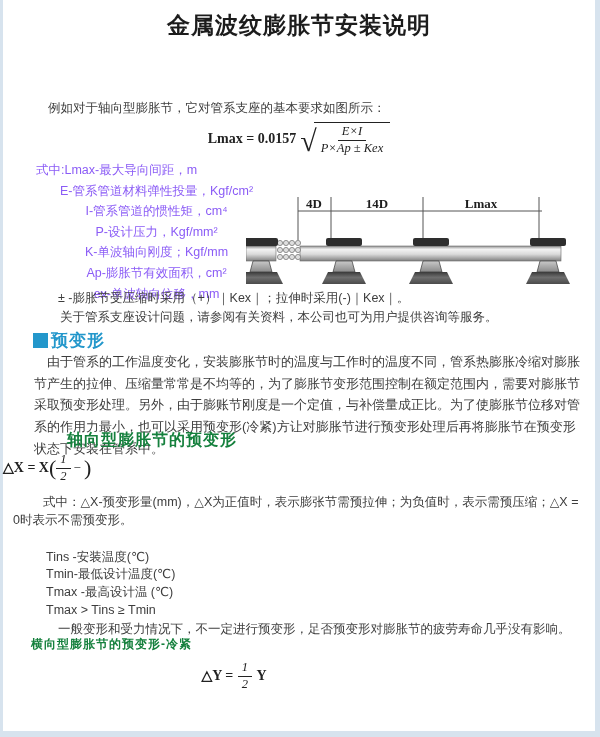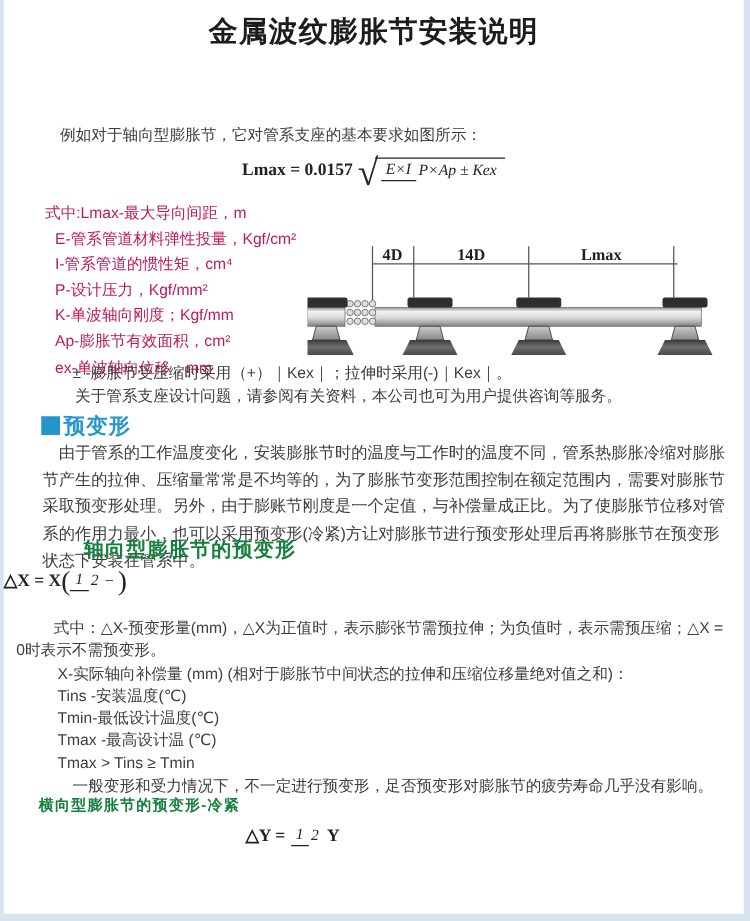--- a/index.html
+++ b/index.html
@@ -27,27 +27,27 @@
     display:inline-block;width:15px;height:15px;background:#2397cb;
     vertical-align:-2px;margin-right:3px;
   }
   .para1{top:57px;left:10px;right:8px;text-indent:46px;}
   .para2{top:98px;left:10px;right:8px;text-indent:35px;}
   .formula1{top:122px;left:0;right:0;text-align:center;color:#222;}
   .f-serif{font-family:"Liberation Serif","DejaVu Serif",serif;}
   .f-lhs{font-weight:bold;font-size:14px;font-family:"Liberation Serif",serif;}
   .sqrt-sign{font-size:30px;font-weight:normal;vertical-align:-8px;margin-left:4px;margin-right:-3px;color:#222;}
   .radicand{display:inline-block;border-top:1.5px solid #222;padding:1px 5px 0 5px;vertical-align:middle;}
-  .frac{display:inline-flex;flex-direction:row;align-items:center;vertical-align:middle;
+  .frac{display:inline-flex;flex-direction:column;align-items:center;vertical-align:middle;
         font-family:"Liberation Serif",serif;font-style:italic;font-size:12.5px;line-height:1.25;color:#222;}
   .frac .num{border-bottom:1px solid #222;padding:0 4px;}
   .frac .den{padding:0 2px;}
-  .defs-block{top:160px;left:33px;line-height:20.6px;font-size:12.5px;color:#be185d;}
+  .defs-block{top:160px;left:33px;line-height:20.6px;font-size:12.5px;color:#8b5cf6;}
   .defs-block .def-line{white-space:nowrap;}
-  .defs-block .def-line.ind{margin-left:8px;}
+  .defs-block .def-line.ind{margin-left:24px;text-align:center;}
   .note-pm{top:288px;left:55px;white-space:nowrap;}
   .note-consult{top:307px;left:57px;white-space:nowrap;}
   .sec2-head{top:329px;left:30px;}
   .sec2-para{top:351px;left:31px;right:8px;text-indent:13px;line-height:21.7px;font-size:13px;}
   .sub-head{color:#15803d;font-size:16px;font-weight:bold;letter-spacing:1px;}
   .axial-head{top:430px;left:64px;}
   .formula2{top:452px;left:0;right:0;text-align:left;color:#222;}
   .f2-lhs{font-family:"Liberation Serif",serif;font-weight:bold;font-size:14px;}
   .paren{font-family:"Liberation Serif",serif;font-size:22px;vertical-align:-3px;font-weight:normal;}
   .op{font-family:"Liberation Serif",serif;font-size:13px;padding:0 3px;}
@@ -175,21 +175,20 @@
   <div class="abs sub-head axial-head">轴向型膨胀节的预变形</div>
 
   <div class="abs formula2">
     <span class="f2-lhs">△X = X</span><span class="paren">(</span><span class="frac">
         <span class="num">1</span>
         <span class="den">2</span>
       </span><span class="op">−</span><span class="paren">)</span>
   </div>
 
   <div class="abs body-text note0">式中：△X-预变形量(mm)，△X为正值时，表示膨张节需预拉伸；为负值时，表示需预压缩；△X = 0时表示不需预变形。</div>
-  <div class="abs body-text noteX n1">X-实际轴向补偿量 (mm) (相对于膨胀节中间状态的拉伸和压缩位移量绝对值之和)：</div>
   <div class="abs body-text noteX n2">Tins -安装温度(℃)</div>
   <div class="abs body-text noteX n3">Tmin-最低设计温度(℃)</div>
   <div class="abs body-text noteX n4">Tmax -最高设计温 (℃)</div>
   <div class="abs body-text noteX n5">Tmax &gt; Tins ≥ Tmin</div>
   <div class="abs body-text note6">一般变形和受力情况下，不一定进行预变形，足否预变形对膨胀节的疲劳寿命几乎没有影响。</div>
 
   <div class="abs sub-head lateral-head">横向型膨胀节的预变形-冷紧</div>
 
   <div class="abs formula3">
     <span class="f2-lhs">△Y =</span>

